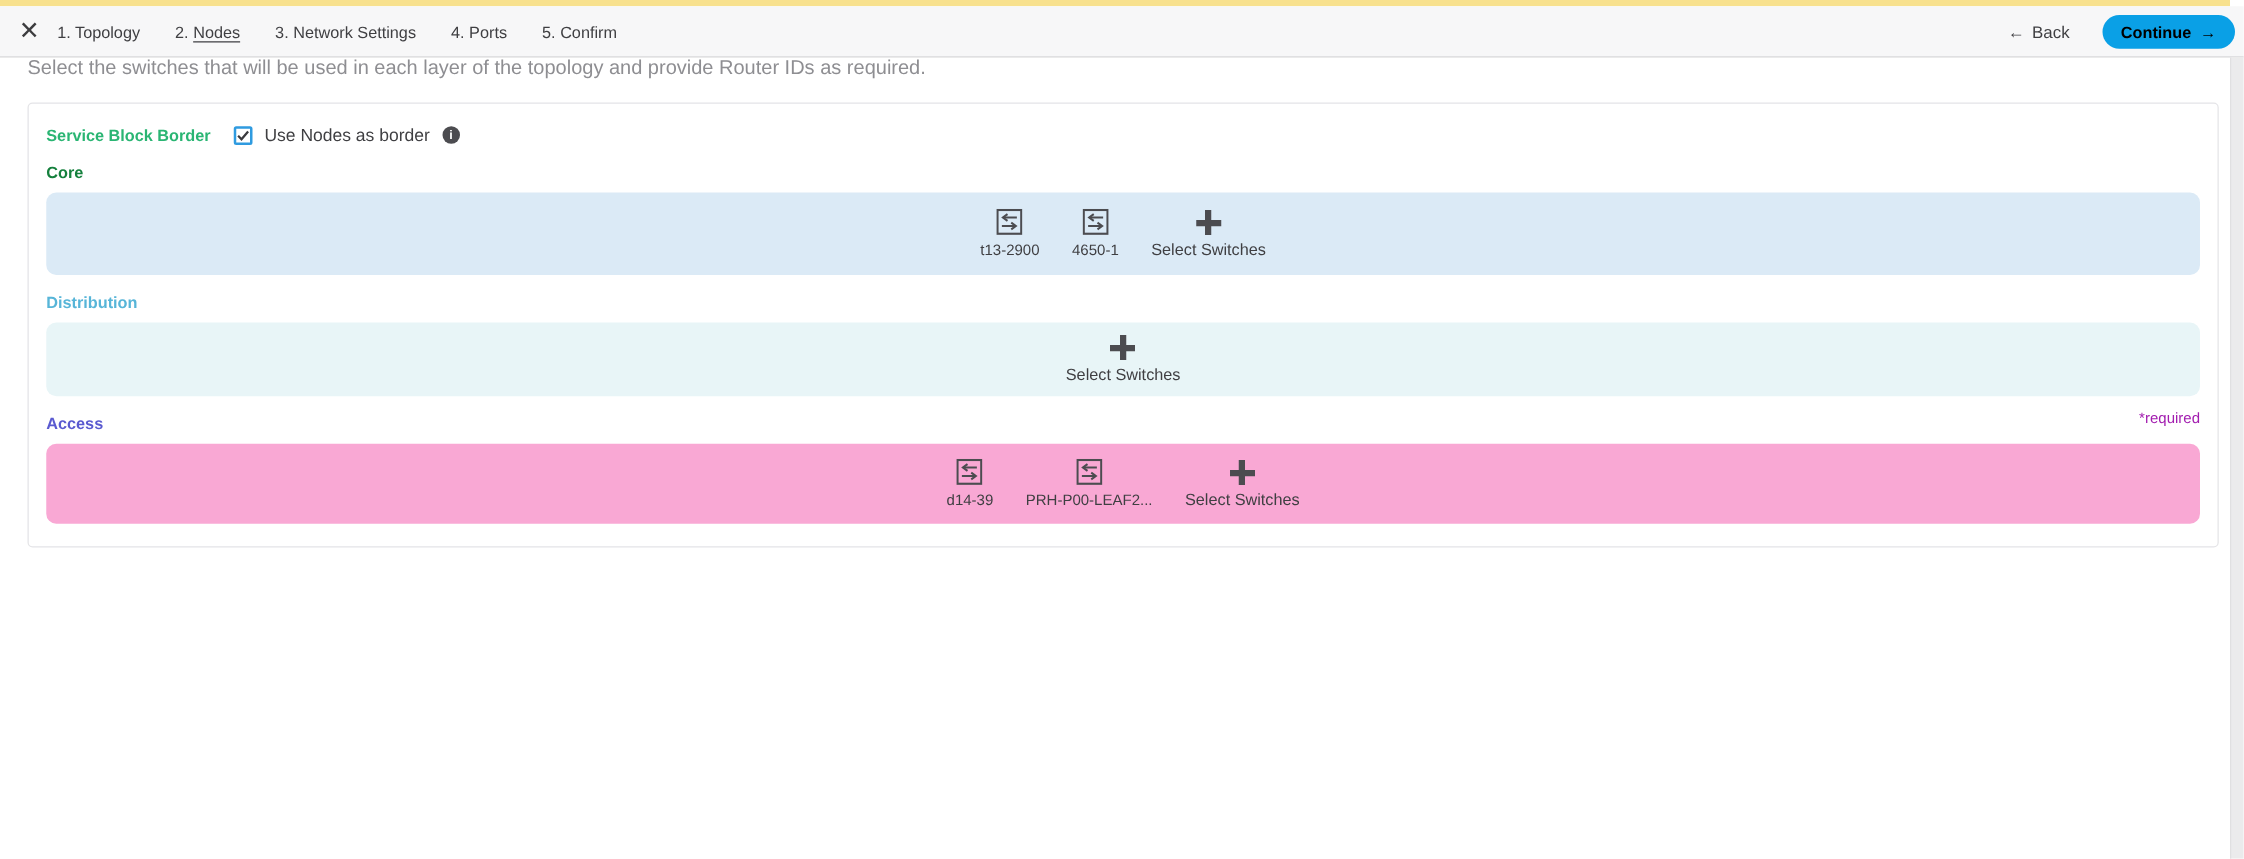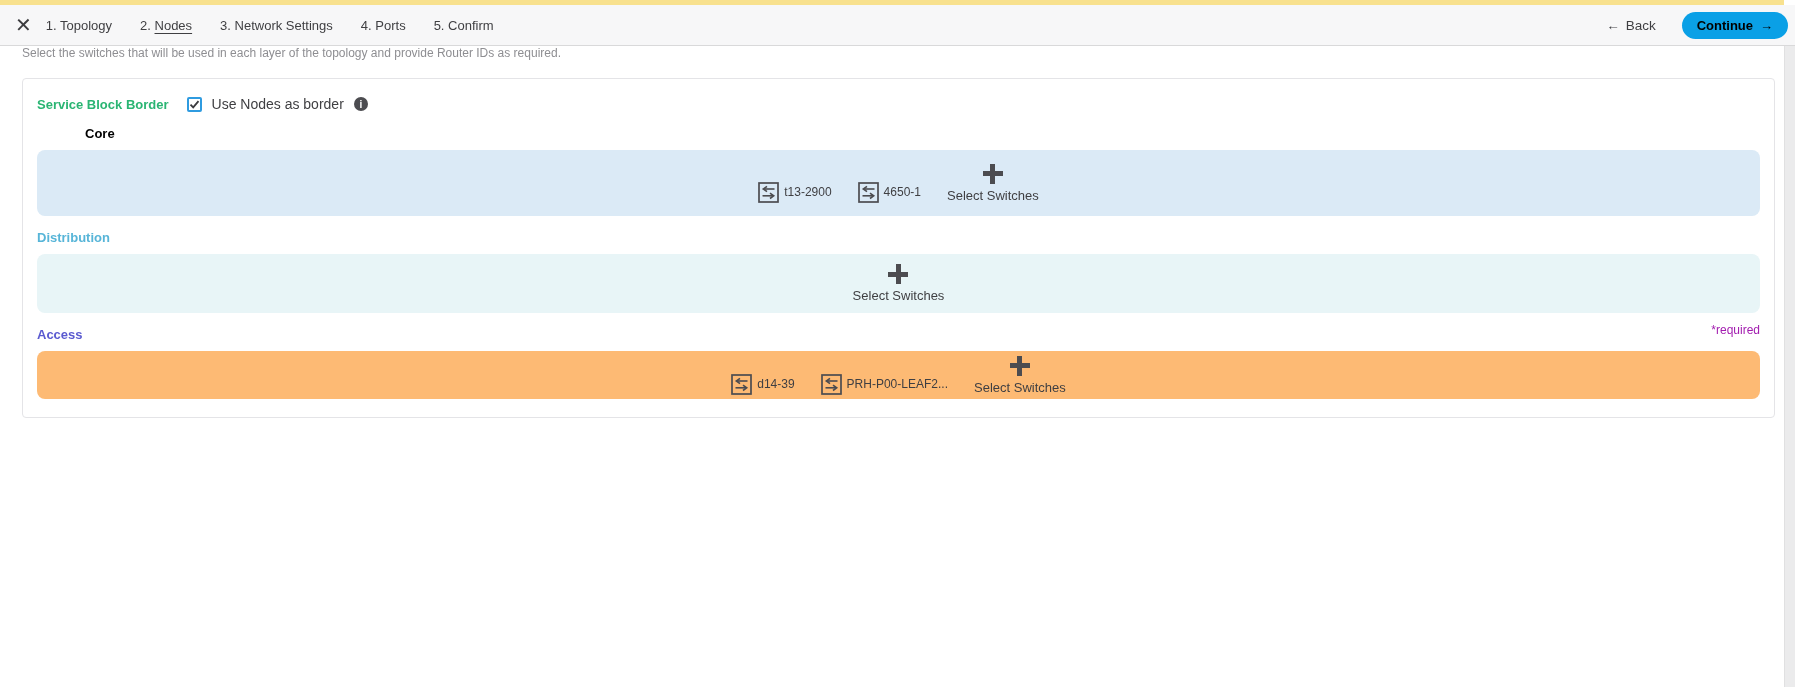--- a/index.html
+++ b/index.html
@@ -27,53 +27,53 @@
   .back-link { font-size: 13.5px; color: #3f3f42; cursor: pointer; display: inline-flex; gap: 6px; align-items: center; }
   .continue-btn {
     border: none; background: #0aa0e6; color: #000000; font-family: inherit;
     font-size: 13px; font-weight: 700; padding: 6px 15px; border-radius: 14px;
     cursor: pointer; display: inline-flex; align-items: center; gap: 7px;
   }
 
   
   .main { padding: 0 0 0 22px; }
   .page-title { font-size: 24px; font-weight: 400; color: #3f3f42; margin: 20px 0 6px; }
-  .page-subtitle { font-size: 12px; color: #8e8e92; margin: 0 0 18px; }
+  .page-subtitle { font-size: 16px; color: #8e8e92; margin: 0 0 18px; }
 
   .card {
     width: 1753px; background: #fff; border: 1px solid #e4e4e7; border-radius: 4px;
     padding: 15px 14px 18px;
   }
   .service-row { display: flex; align-items: center; margin: 2px 0 4px; }
   .service-label { color: #2ab573; font-size: 13px; font-weight: 700; margin-right: 18px; }
   .checkbox {
     width: 15px; height: 15px; border: 2px solid #2f9be0; border-radius: 2px;
     background: #fff; display: inline-flex; align-items: center; justify-content: center; cursor: pointer;
   }
   .cb-label { font-size: 14px; color: #3f3f42; margin-left: 10px; }
   .info-dot {
     margin-left: 10px; width: 14px; height: 14px; border-radius: 50%;
     background: #4c4c50; color: #fff; font-size: 10px; font-weight: 700;
     display: inline-flex; align-items: center; justify-content: center; cursor: pointer;
   }
 
   .layer-label { font-size: 13px; font-weight: 700; margin: 14px 0 9px; }
-  .core-label { color: #000000; margin-left: 48px; }
+  .core-label { color: #15803d; }
   .dist-label { color: #57b5d8; }
   .access-label { color: #5a5ad0; }
   .access-head { display: flex; align-items: flex-end; justify-content: space-between; }
   .required-note { font-size: 12px; color: #a21caf; margin-bottom: 14px; }
 
   .band { border-radius: 8px; display: flex; align-items: center; justify-content: center; }
   .band-core { height: 66px; background: #dbeaf6; }
   .band-dist { height: 59px; background: #e8f5f7; }
-  .band-access { height: 48px; background: #fdba74; }
+  .band-access { height: 64px; background: #f9a8d4; }
 
   .band-content { display: flex; align-items: flex-end; gap: 26px; }
-  .switch-item { display: flex; flex-direction: row; align-items: center; gap: 5px; cursor: pointer; }
+  .switch-item { display: flex; flex-direction: column; align-items: center; gap: 5px; cursor: pointer; }
   .switch-label { font-size: 12px; color: #3f3f42; white-space: nowrap; }
   .select-btn { display: flex; flex-direction: column; align-items: center; gap: 4px; cursor: pointer; }
   .plus-icon { width: 20px; height: 20px; position: relative; }
   .plus-icon::before { content: ""; position: absolute; left: 0; top: 7.5px; width: 20px; height: 5px; background: #4c4c50; }
   .plus-icon::after  { content: ""; position: absolute; left: 7.5px; top: 0; width: 5px; height: 20px; background: #4c4c50; }
   .select-label { font-size: 13px; color: #3f3f42; white-space: nowrap; }
 
   
   .scrollbar-track {
     position: absolute; top: 46px; right: 0; bottom: 0; width: 11px;

